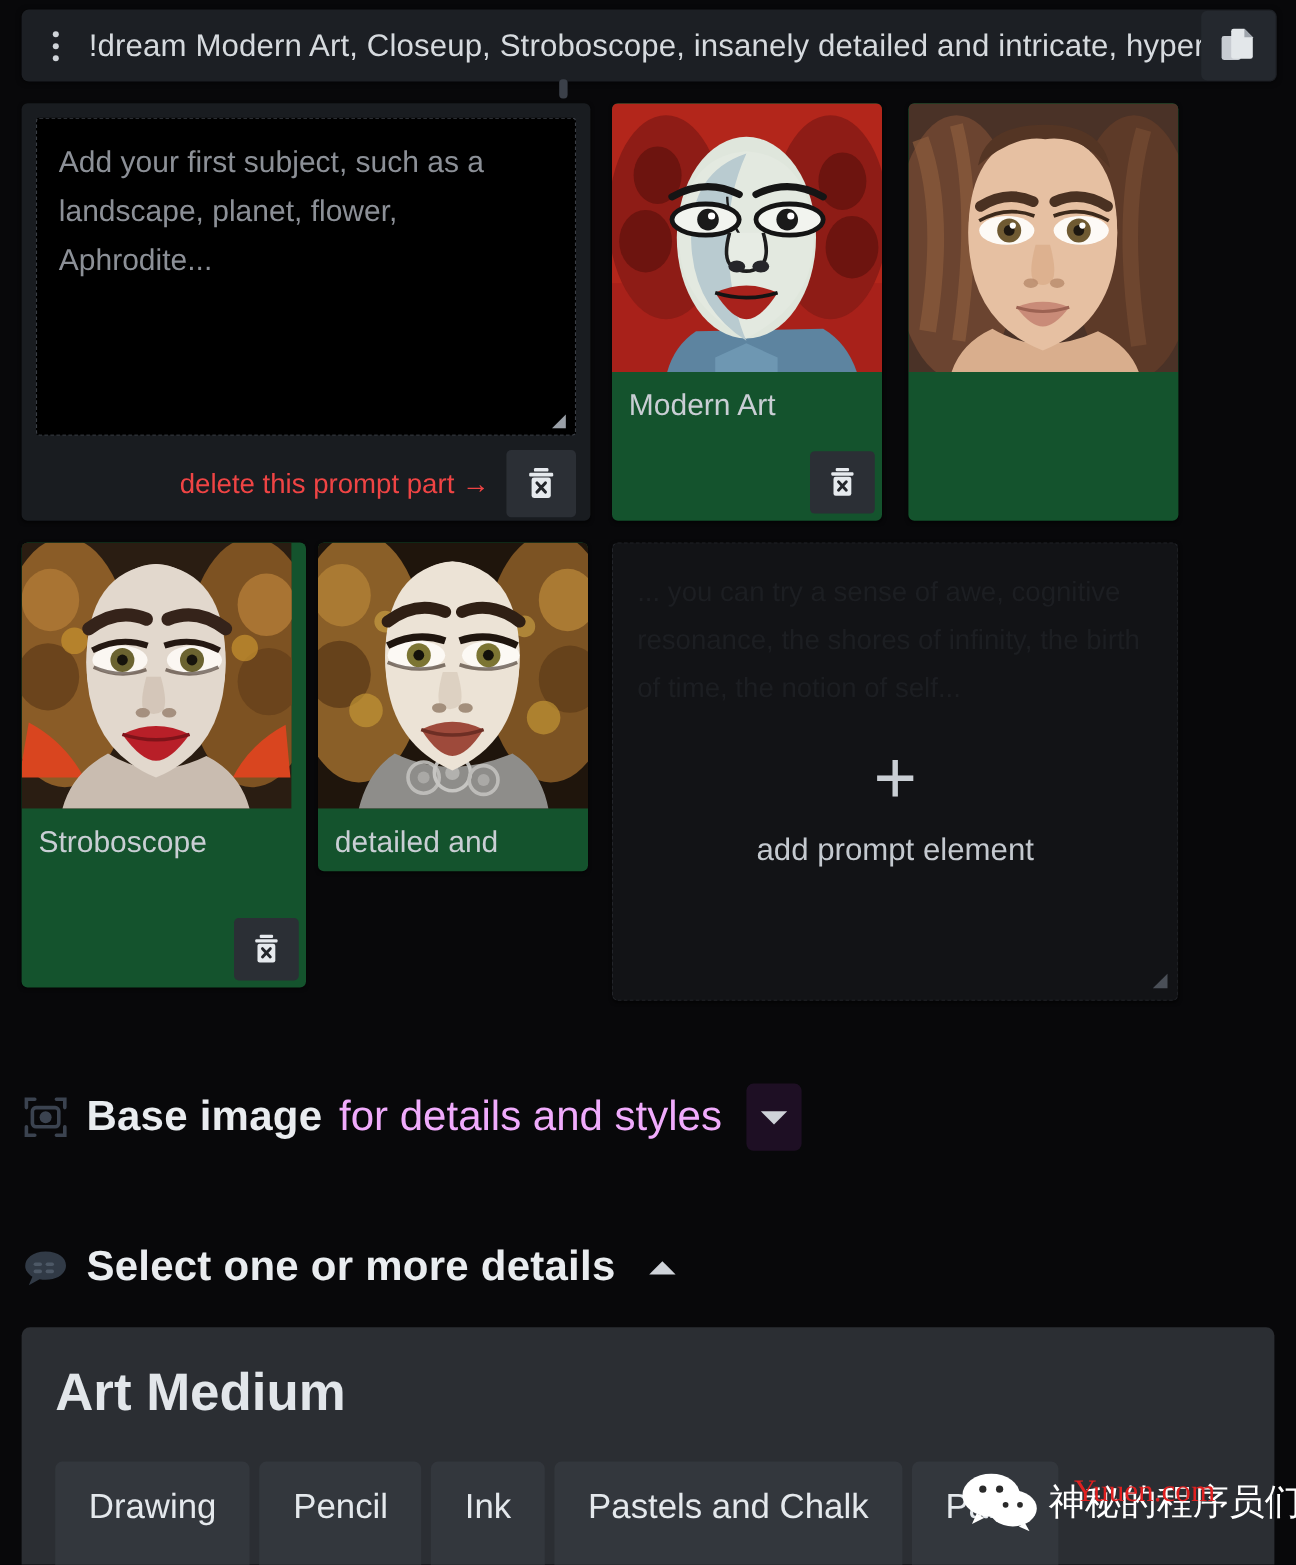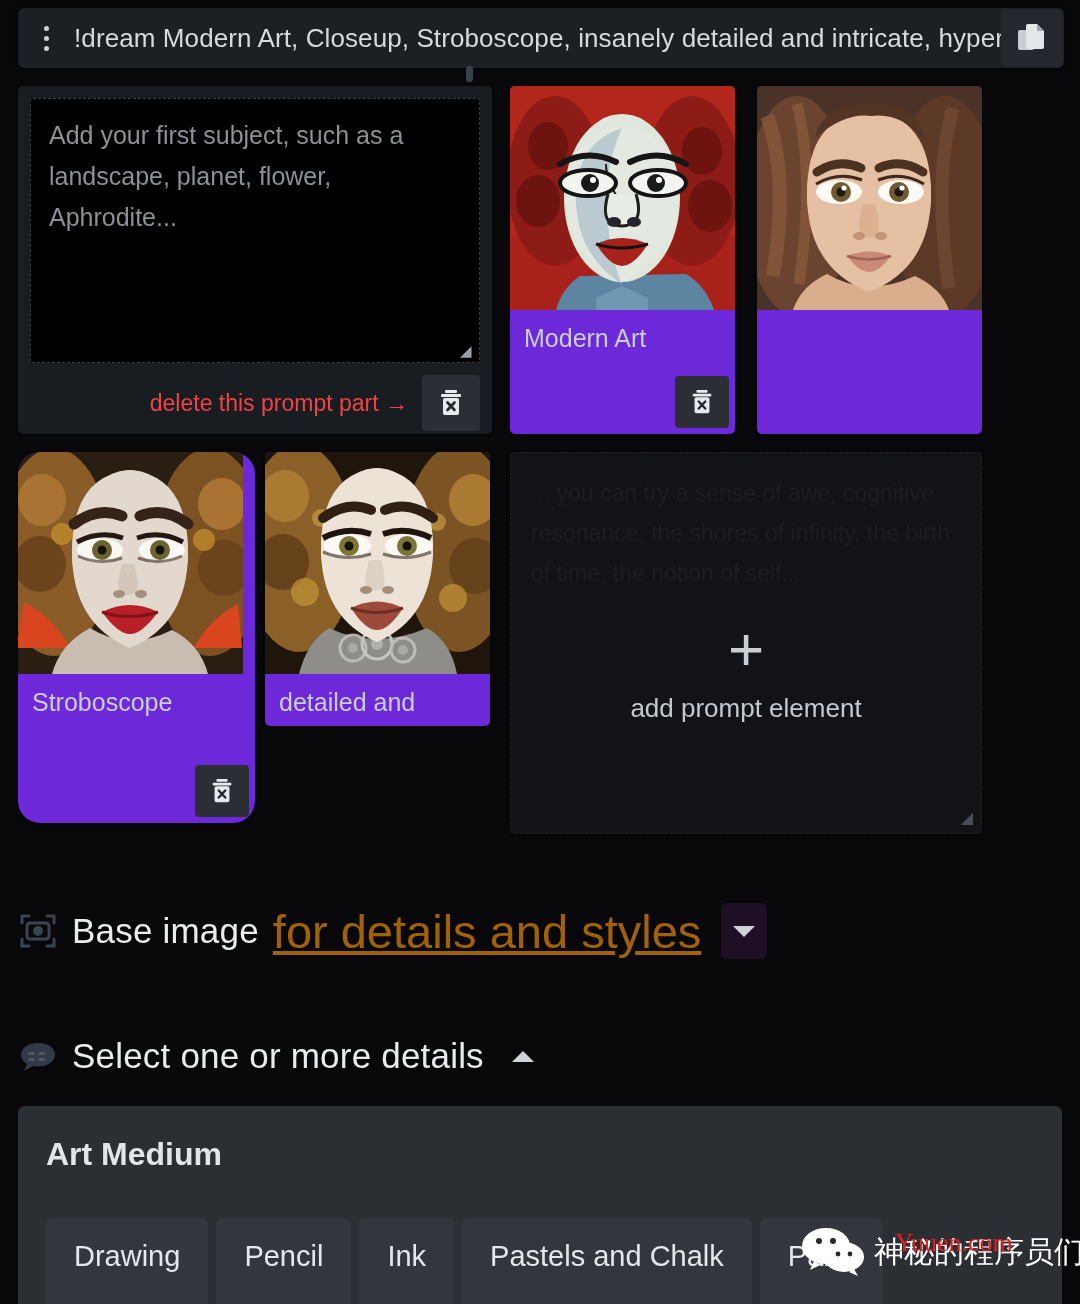--- a/index.html
+++ b/index.html
@@ -68,21 +68,21 @@
     width: 7px; height: 16px;
     background: #3b4049;
     border-radius: 3px;
   }
 
   
   .grid { position: absolute; left: 0; top: 86px; width: 1080px; }
 
   .card {
     position: absolute;
-    background: #6d28d9;
+    background: #14532d;
     border-radius: 5px;
     box-shadow: 0 1px 3px rgba(0,0,0,.55);
     overflow: hidden;
   }
 
   
   .card-input { left: 18px; top: 0; width: 474px; height: 348px;
                 background: #191c20; padding: 12px; }
   .ta {
     width: 450px; height: 265px;
@@ -140,21 +140,21 @@
   }
 
   .c-modern  { left: 510px; top: 0;   width: 225px; height: 348px; }
   .c-modern .thumb { height: 224px; }
   .c-modern .card-body { height: 124px; }
 
   .c-closeup { left: 757px; top: 0;   width: 225px; height: 348px; }
   .c-closeup .thumb { height: 224px; }
   .c-closeup .card-body { height: 124px; }
 
-  .c-strobo  { left: 18px;  top: 366px; width: 237px; height: 371px; border-radius: 22px; }
+  .c-strobo  { left: 18px;  top: 366px; width: 237px; height: 371px; }
   .c-strobo .thumb { height: 222px; }
   .c-strobo .card-body { height: 149px; }
 
   .c-detail  { left: 265px; top: 366px; width: 225px; height: 274px; }
   .c-detail .thumb { height: 222px; }
   .c-detail .card-body { height: 149px; }
 
   
   .card-add {
     left: 510px; top: 366px; width: 472px; height: 382px;
@@ -195,22 +195,22 @@
     position: absolute;
     display: flex;
     align-items: center;
     gap: 14px;
     cursor: pointer;
   }
   .sec-base   { left: 18px; top: 903px; }
   .sec-detail { left: 18px; top: 1036px; }
 
   .sec-icon { width: 40px; height: 40px; display: flex; align-items: center; justify-content: center; }
-  .sec-strong { color: #e9ecef; font-size: 35px; font-weight: normal; letter-spacing: .2px; }
-  .sec-dim    { color: #a16207; font-size: 47px; text-decoration: underline; }
+  .sec-strong { color: #e9ecef; font-size: 35px; font-weight: bold; letter-spacing: .2px; }
+  .sec-dim    { color: #f0abfc; font-size: 35px; }
   .chev-box {
     margin-left: 6px;
     width: 46px; height: 56px;
     background: rgba(110,40,130,.22);
     border-radius: 6px;
     display: flex; align-items: center; justify-content: center;
   }
   .chev { width: 0; height: 0; }
   .chev-down { border-left: 11px solid transparent; border-right: 11px solid transparent;
                border-top: 11px solid #cfd3d9; }
@@ -221,21 +221,21 @@
   
   .panel {
     position: absolute;
     left: 18px; top: 1106px;
     width: 1044px; height: 198px;
     background: #2b2e33;
     border-radius: 7px 7px 0 0;
   }
   .panel-title {
     color: #e2e6ea;
-    font-size: 32px;
+    font-size: 44px;
     font-weight: bold;
     padding: 30px 0 0 28px;
   }
   .chips {
     position: absolute;
     left: 28px; top: 112px;
     display: flex;
     align-items: flex-start;
     gap: 0px;
   }

